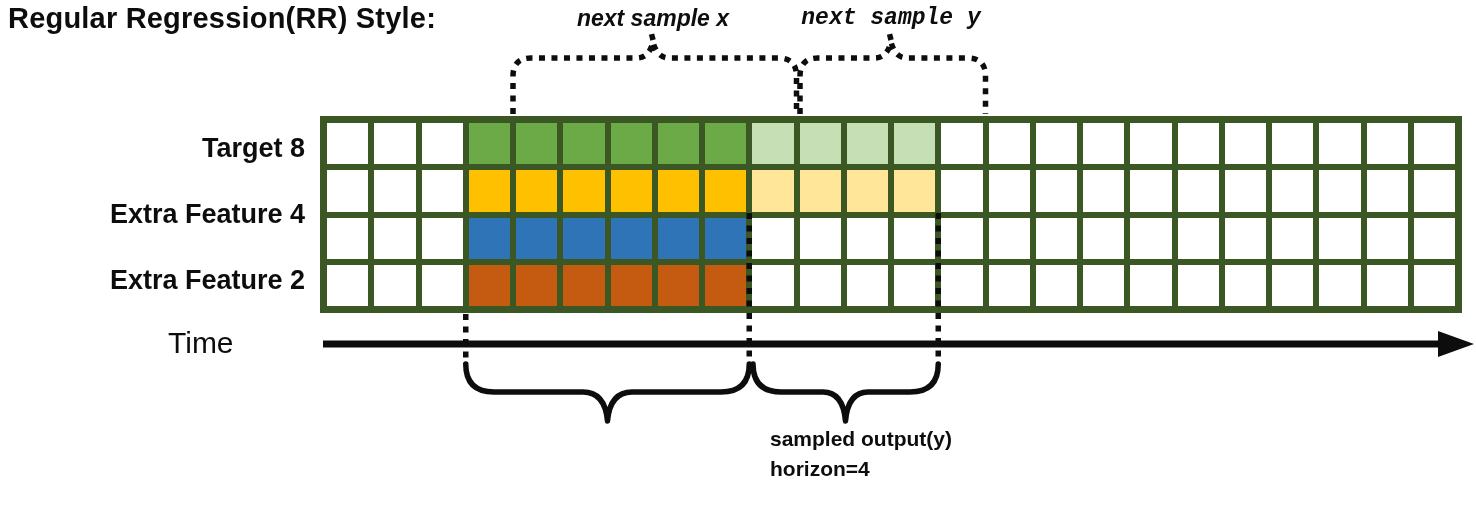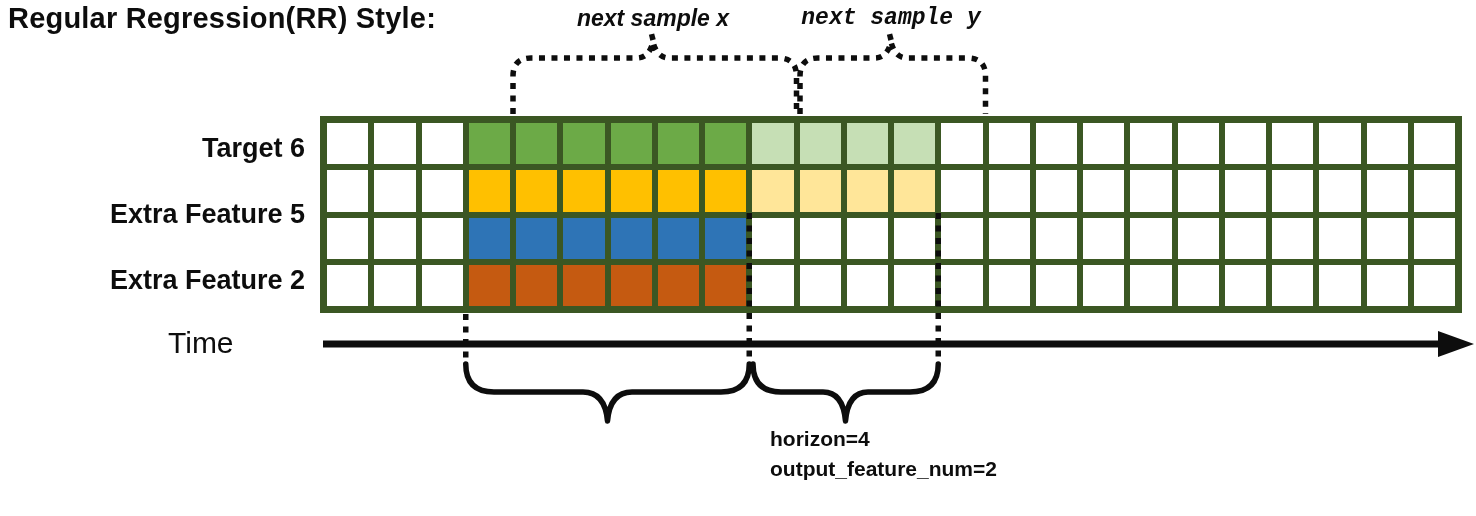--- a/index.html
+++ b/index.html
@@ -54,22 +54,22 @@
 </style>
 </head>
 <body>
 
 <div class="abs diagram-title">Regular Regression(RR) Style:</div>
 
 <div class="abs next-label" id="next-x">next sample x</div>
 <div class="abs next-label" id="next-y">next sample y</div>
 
 <div class="abs row-labels">
-  <div class="row-label">Target 6</div>
-  <div class="row-label">Extra Feature 5</div>
+  <div class="row-label">Target 8</div>
+  <div class="row-label">Extra Feature 4</div>
   <div class="row-label">Extra Feature 2</div>
 </div>
 
 <div class="abs sample-grid" style="background: rgb(59, 87, 35);">
     <div class="cell" style="background: rgb(255, 255, 255);"></div>
     <div class="cell" style="background: rgb(255, 255, 255);"></div>
     <div class="cell" style="background: rgb(255, 255, 255);"></div>
     <div class="cell" style="background: rgb(108, 170, 71);"></div>
     <div class="cell" style="background: rgb(108, 170, 71);"></div>
     <div class="cell" style="background: rgb(108, 170, 71);"></div>
@@ -163,22 +163,22 @@
     <div class="cell" style="background: rgb(255, 255, 255);"></div>
     <div class="cell" style="background: rgb(255, 255, 255);"></div>
     <div class="cell" style="background: rgb(255, 255, 255);"></div>
   </div>
 
 <div class="abs time-label">Time</div>
 
 <div class="abs info-block" id="info-input">
 </div>
 <div class="abs info-block" id="info-output">
+  <div>sampled output(y)</div>
   <div>horizon=4</div>
-  <div>output_feature_num=2</div>
 </div>
 
 <svg class="overlay" width="1476" height="516" viewBox="0 0 1476 516">
 
   <g stroke="#0d0d0d" stroke-width="5.5" stroke-dasharray="6 6.5" fill="none">
     <path d="M513,114 L513,76 Q513,58 531,58 L637,58 Q649,58 653,42 Q657,58 669,58 L778,58 Q796.5,58 796.5,76 L796.5,114"></path>
     <path d="M653,40 L650,28"></path>
     <path d="M800,114 L800,76 Q800,58 818,58 L875,58 Q887,58 891,42 Q895,58 907,58 L967.5,58 Q985.5,58 985.5,76 L985.5,114"></path>
     <path d="M891,40 L888,28"></path>
   </g>

